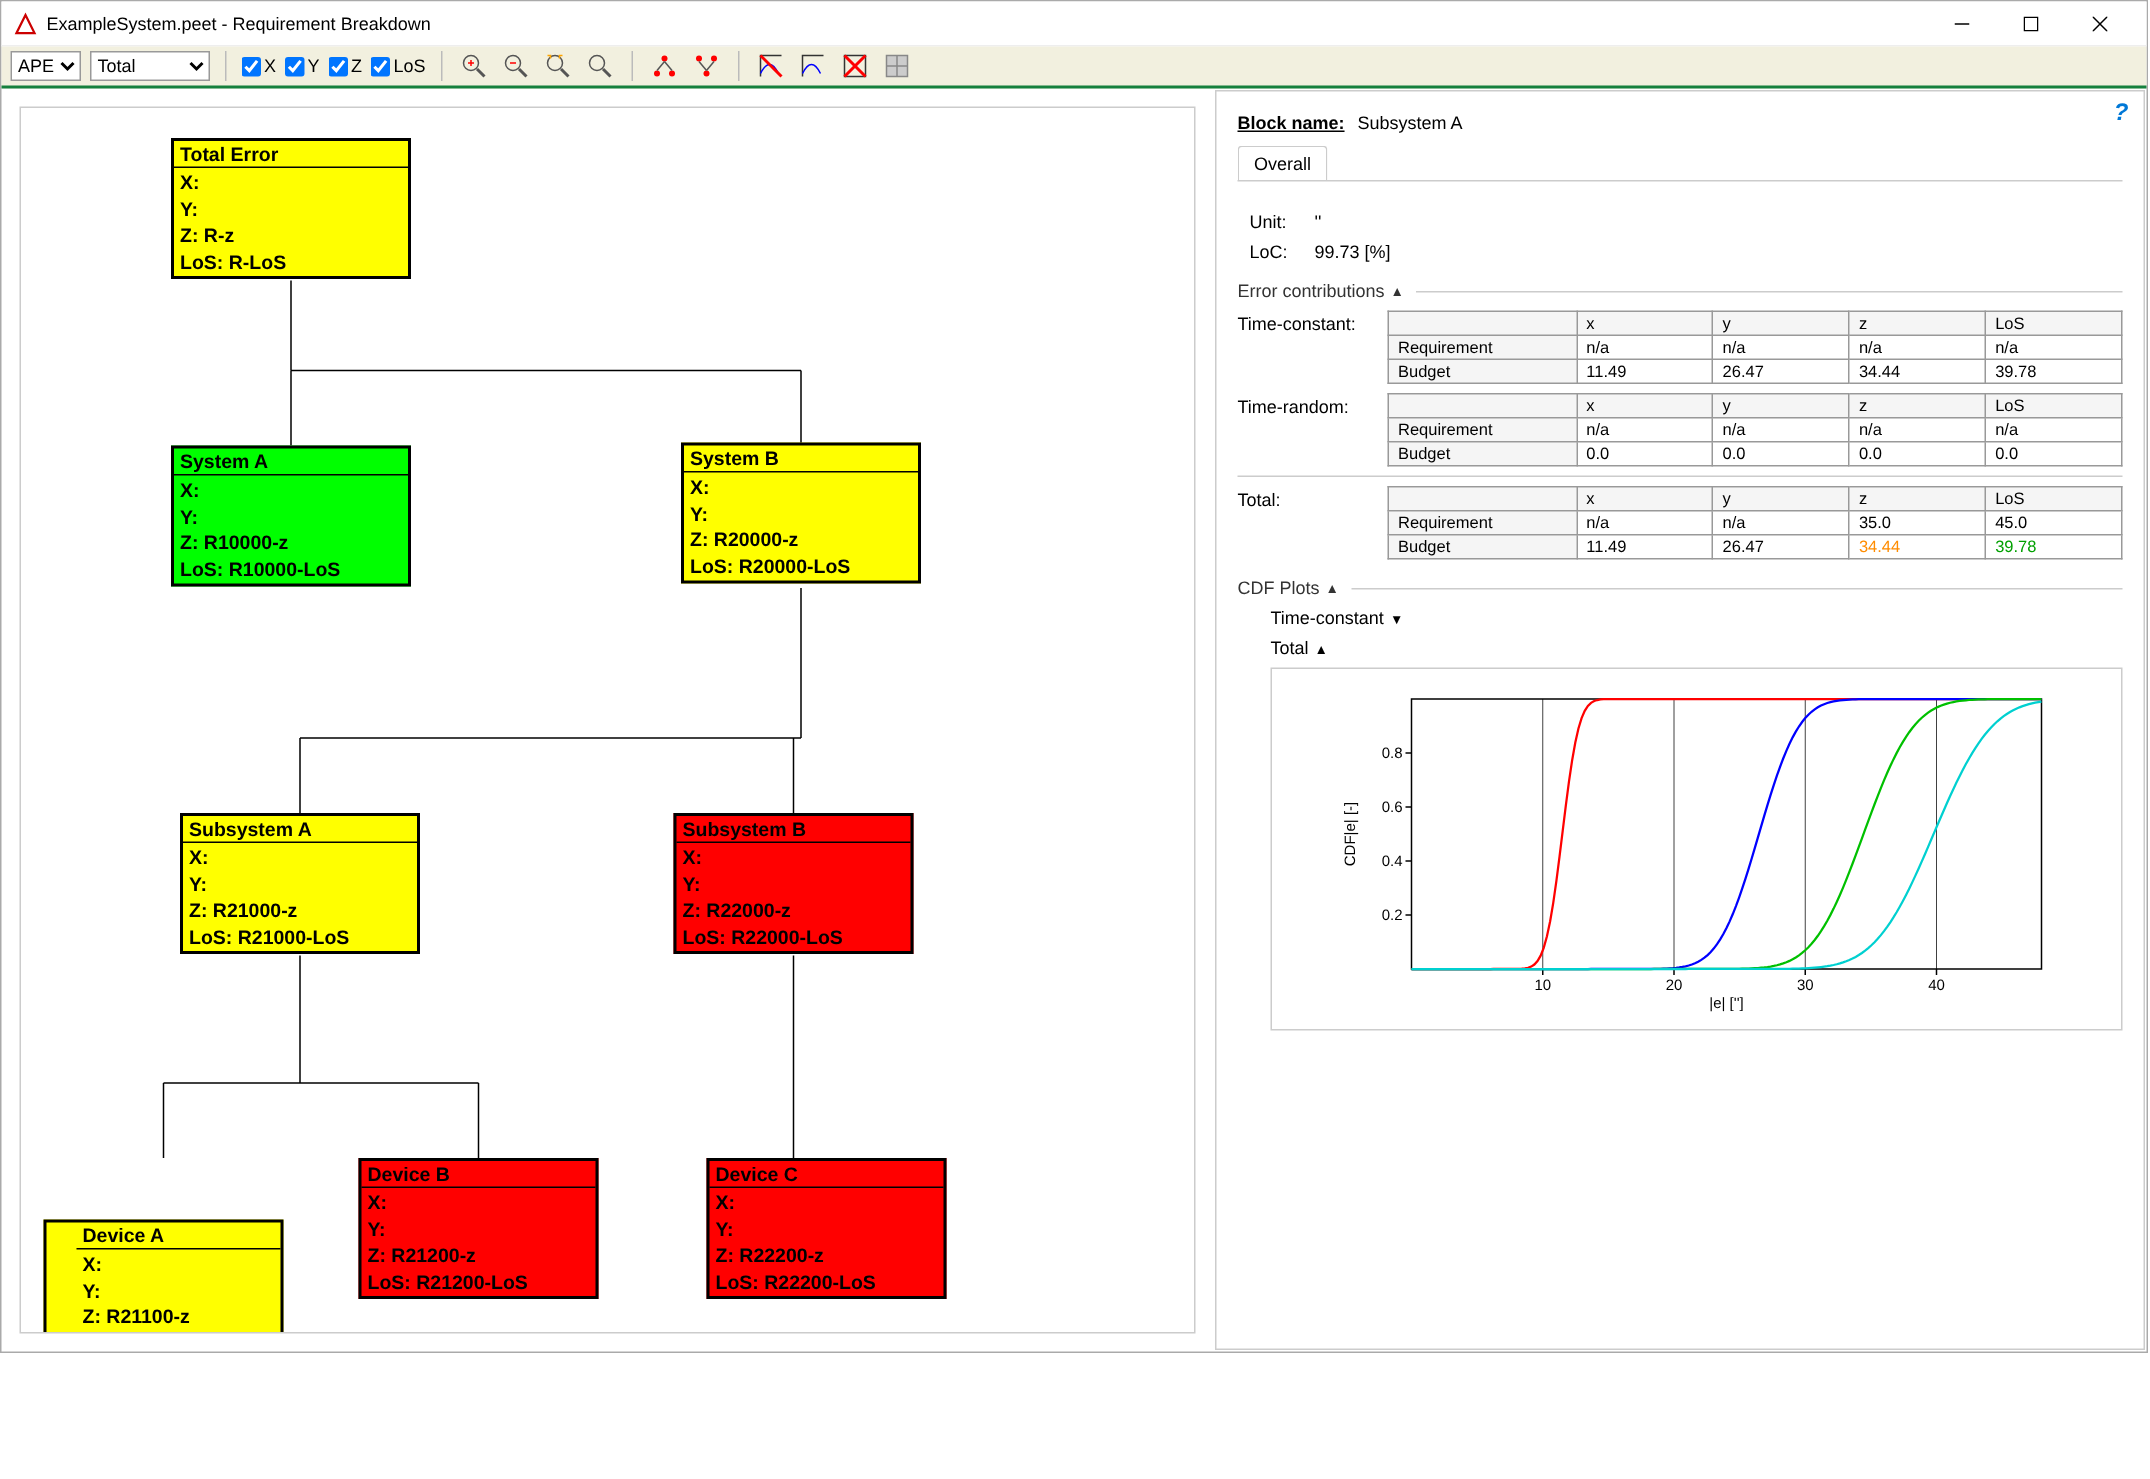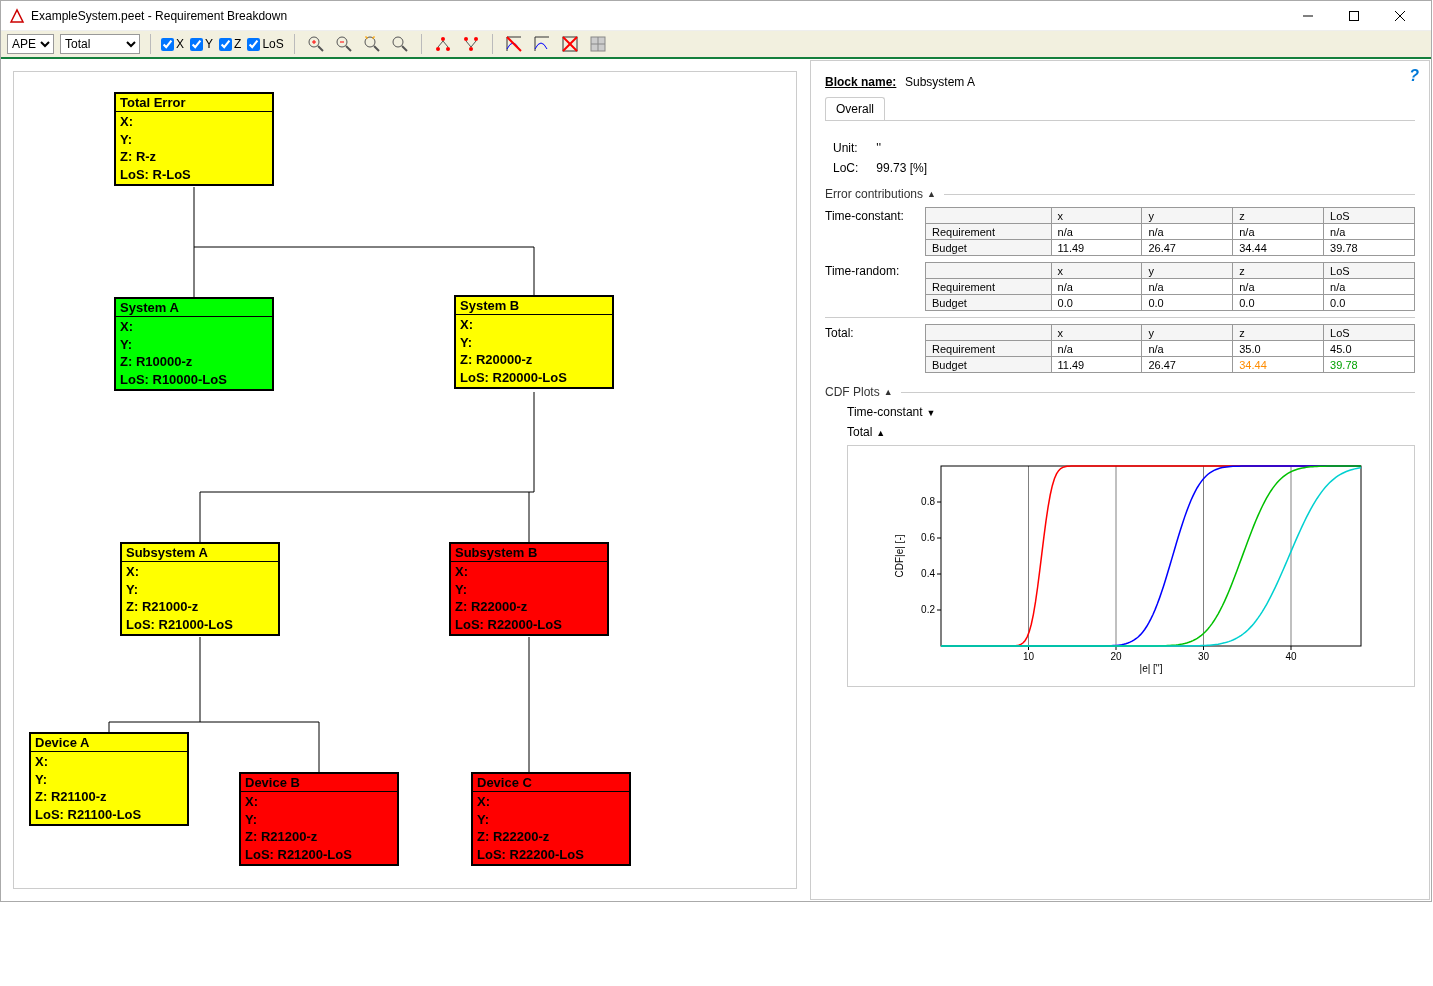--- a/index.html
+++ b/index.html
@@ -238,21 +238,21 @@
           </div>
           <div class="node red" style="left: 435px; top: 470px;">
             <div class="node-title">Subsystem B</div>
             <div class="node-body">
               <div>X:</div>
               <div>Y:</div>
               <div>Z: R22000-z</div>
               <div>LoS: R22000-LoS</div>
             </div>
           </div>
-          <div class="node yellow" style="left: 15px; top: 660px;">
+          <div class="node yellow" style="left: 15px; top: 741px; padding-left: 20px;">
             <div class="node-title">Device A</div>
             <div class="node-body">
               <div>X:</div>
               <div>Y:</div>
               <div>Z: R21100-z</div>
               <div>LoS: R21100-LoS</div>
             </div>
           </div>
           <div class="node red" style="left: 225px; top: 700px;">
             <div class="node-title">Device B</div>

